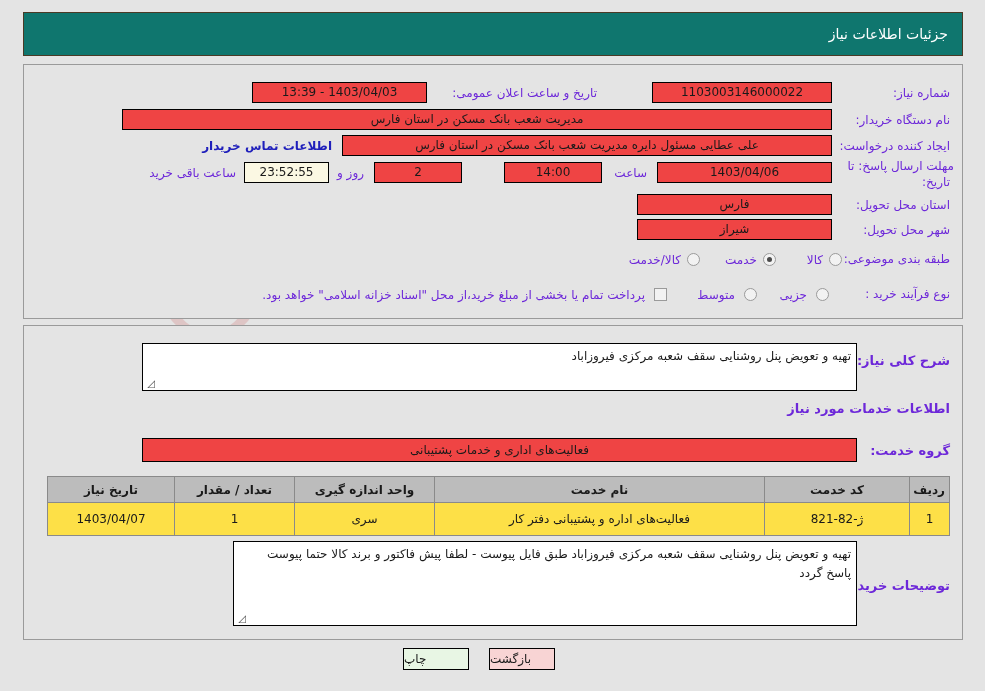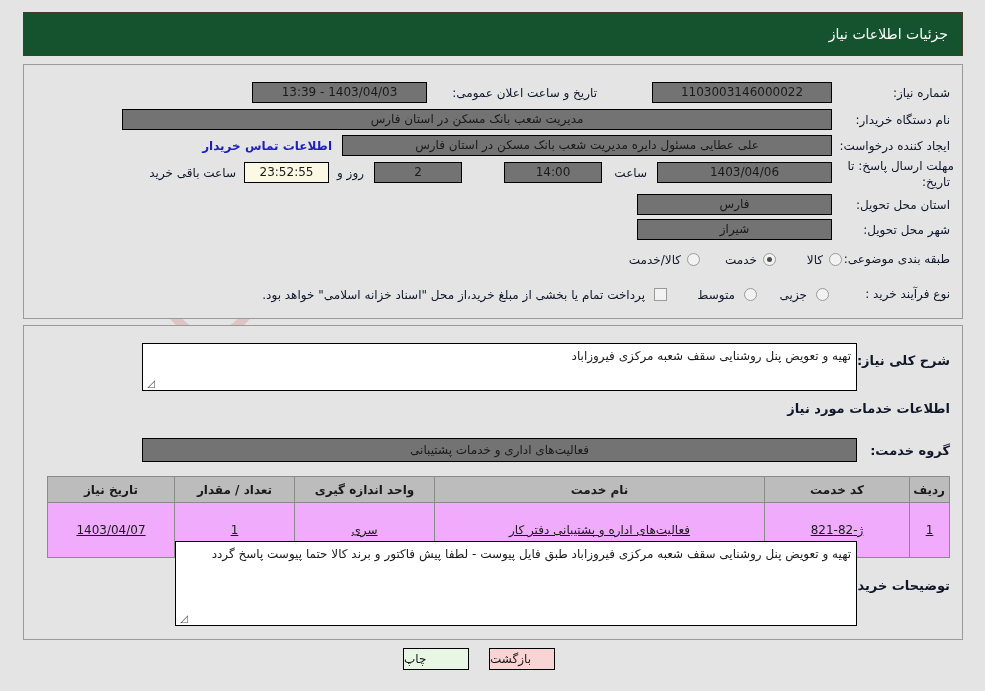--- a/index.html
+++ b/index.html
@@ -45,21 +45,21 @@
     position: relative;
     z-index: 2;
     width: 985px; height: 691px;
     box-sizing: border-box;
   }
 
   .titlebar {
     position: absolute;
     left: 23px; top: 12px;
     width: 940px; height: 44px;
-    background: #14532d;
+    background: #0f766e;
     border: 1px solid #4a3a26;
     box-sizing: border-box;
     color: #ffffff;
     font-size: 14px;
     display: flex;
     align-items: center;
     justify-content: flex-start;
     padding-right: 14px;
   }
 
@@ -69,39 +69,39 @@
     width: 940px;
     background: #e4e4e4;
     border: 1px solid #9a9a9a;
     box-sizing: border-box;
   }
   #panel-top { top: 64px; height: 255px; }
   #panel-bottom { top: 325px; height: 315px; }
 
   
   .fld {
-    background: #737373;
+    background: #ef4444;
     border: 1px solid #000000;
     box-sizing: border-box;
     height: 21px;
     line-height: 19px;
     font-size: 12px;
     padding: 0 4px;
     overflow: hidden;
     white-space: nowrap;
     position: absolute;
   }
   .fld.center { text-align: center; }
   .fld.right  { text-align: center; }
   .fld.cream  { background: #fbf8e3; }
 
   .lbl {
     position: absolute;
     font-size: 12px;
-    color: #0f172a;
+    color: #6d28d9;
     white-space: nowrap;
     line-height: 15px;
   }
   .lbl.bold { font-weight: bold; }
   .link {
     position: absolute;
     font-size: 12px;
     color: #1f1fbb;
     white-space: nowrap;
     cursor: pointer;
@@ -163,26 +163,25 @@
   table.grid th {
     background: #bcbcbc;
     border: 1px solid #8a8a8a;
     font-weight: bold;
     height: 25px;
     padding: 0 4px;
     text-align: center;
     color: #1a1a1a;
   }
   table.grid td {
-    background: #f0abfc;
+    background: #fde047;
     border: 1px solid #8a8a8a;
     height: 24px;
-    padding: 15px 4px;
+    padding: 4px 4px;
     text-align: center;
-    text-decoration: underline;
   }
 
   
   .btn {
     position: absolute;
     height: 22px;
     border: 1px solid #000000;
     box-sizing: border-box;
     font-size: 12px;
     text-align: left;
@@ -304,21 +303,21 @@
           <td>ژ-82-821</td>
           <td>فعالیت‌های اداره و پشتیبانی دفتر کار</td>
           <td>سری</td>
           <td>1</td>
           <td>1403/04/07</td>
         </tr>
       </tbody>
     </table>
 
     <div class="lbl bold" style="right:12px; top:252px; font-size:13px;">توضیحات خریدار:</div>
-    <div class="ta" style="right:105px; top:215px; width:682px; height:85px;">
+    <div class="ta" style="right:105px; top:215px; width:624px; height:85px;">
       <span>تهیه و تعویض پنل روشنایی سقف شعبه مرکزی فیروزاباد طبق فایل پیوست - لطفا پیش فاکتور و برند کالا حتما پیوست پاسخ گردد</span>
       <span class="grip">◿</span>
     </div>
   </div>
 
   <div class="btn print" style="right:516px; top:648px; width:66px;">چاپ</div>
   <div class="btn back" style="right:430px; top:648px; width:66px;">بازگشت</div>
 
 </div>
 

